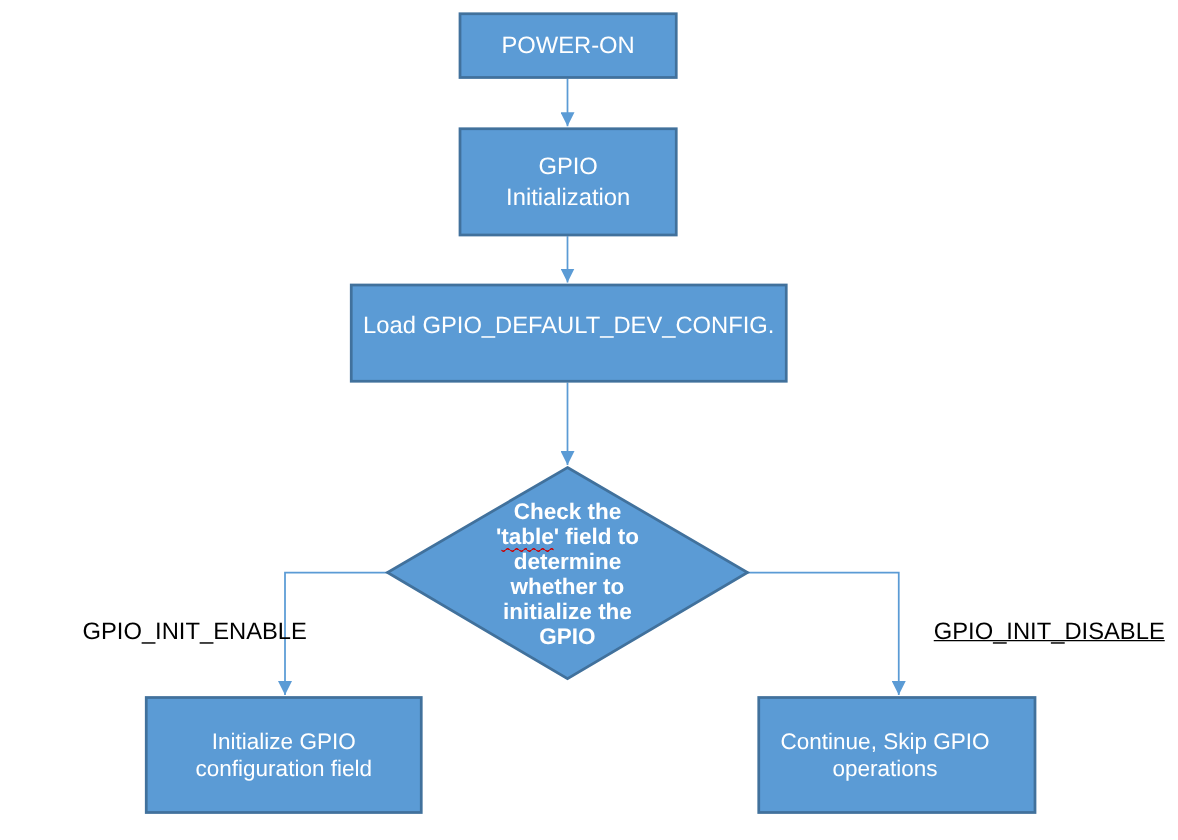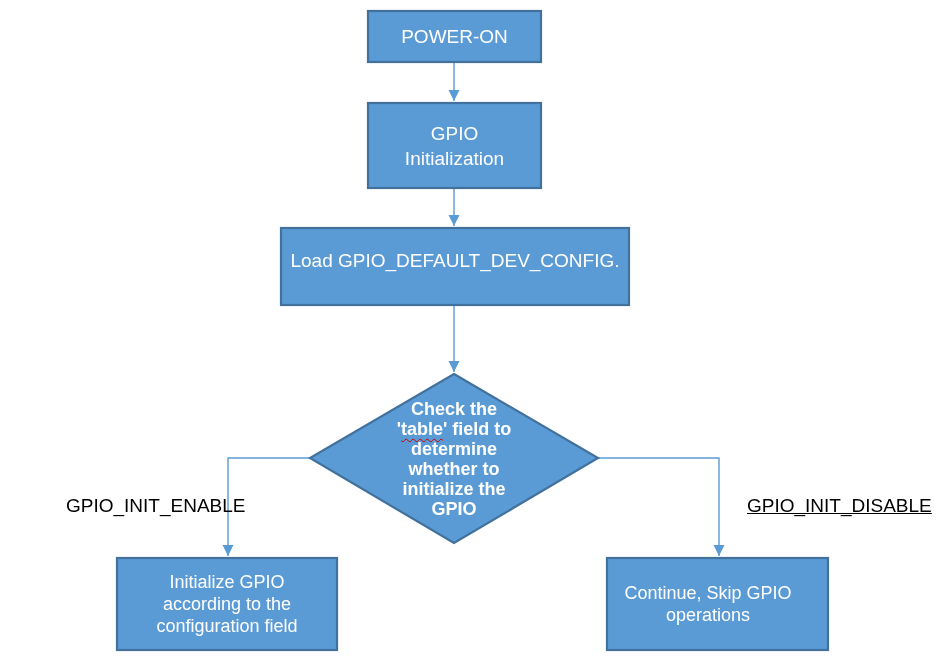--- a/index.html
+++ b/index.html
@@ -104,21 +104,20 @@
     <span class="line">Check the</span>
     <span class="line"><span>'</span><span class="squiggle">table</span><span>' field to</span></span>
     <span class="line">determine</span>
     <span class="line">whether to</span>
     <span class="line">initialize the</span>
     <span class="line">GPIO</span>
   </div>
 
   <div class="node-label" id="lbl-enable-box">
     <span class="line">Initialize GPIO</span>
-    <span class="line">according to the</span>
     <span class="line">configuration field</span>
   </div>
 
   <div class="node-label" id="lbl-skip-box">
     <span class="line">Continue, Skip GPIO</span>
     <span class="line">operations</span>
   </div>
 
   <div class="edge-label" id="edge-enable">GPIO_INIT_ENABLE</div>
   <div class="edge-label" id="edge-disable">GPIO_INIT_DISABLE</div>

